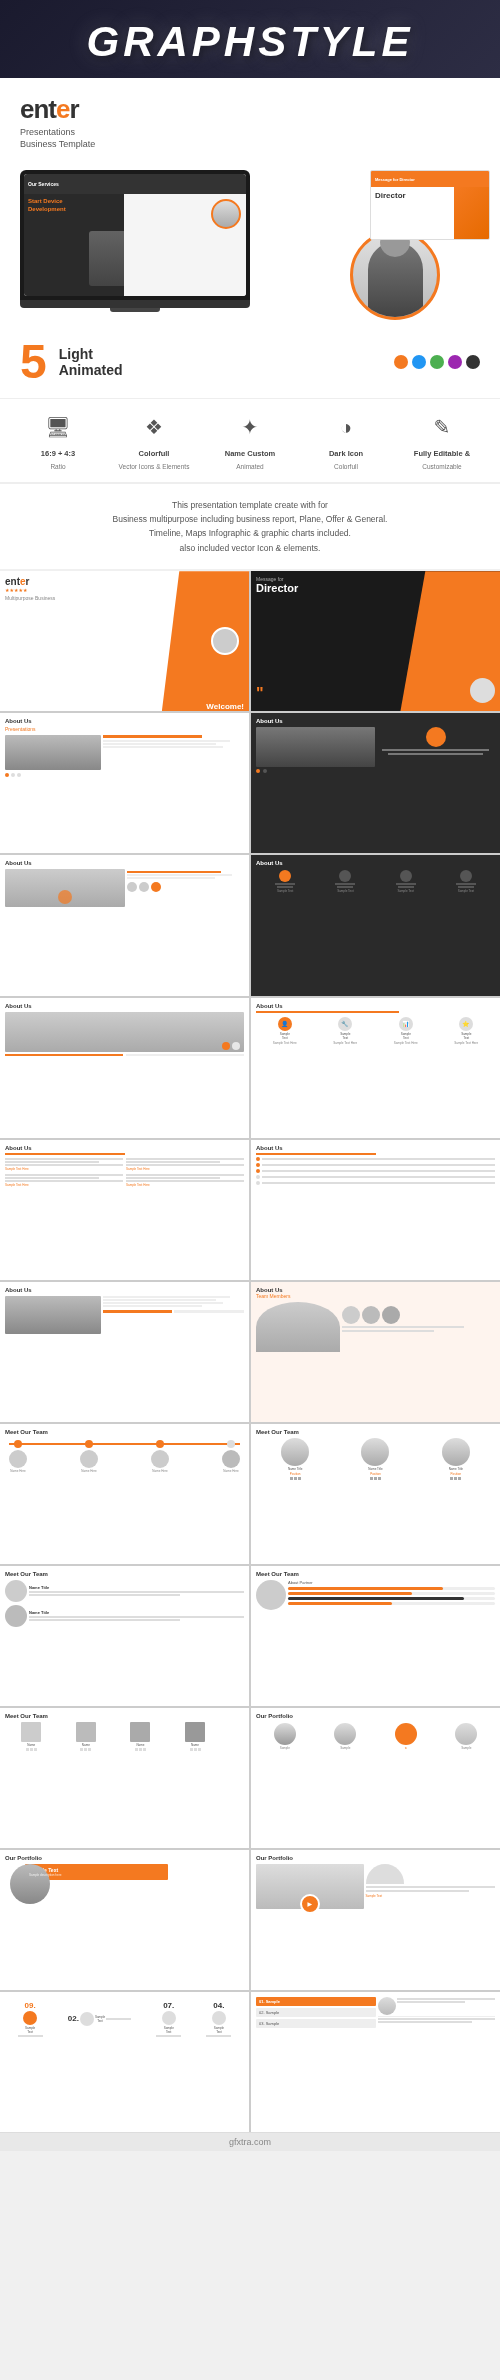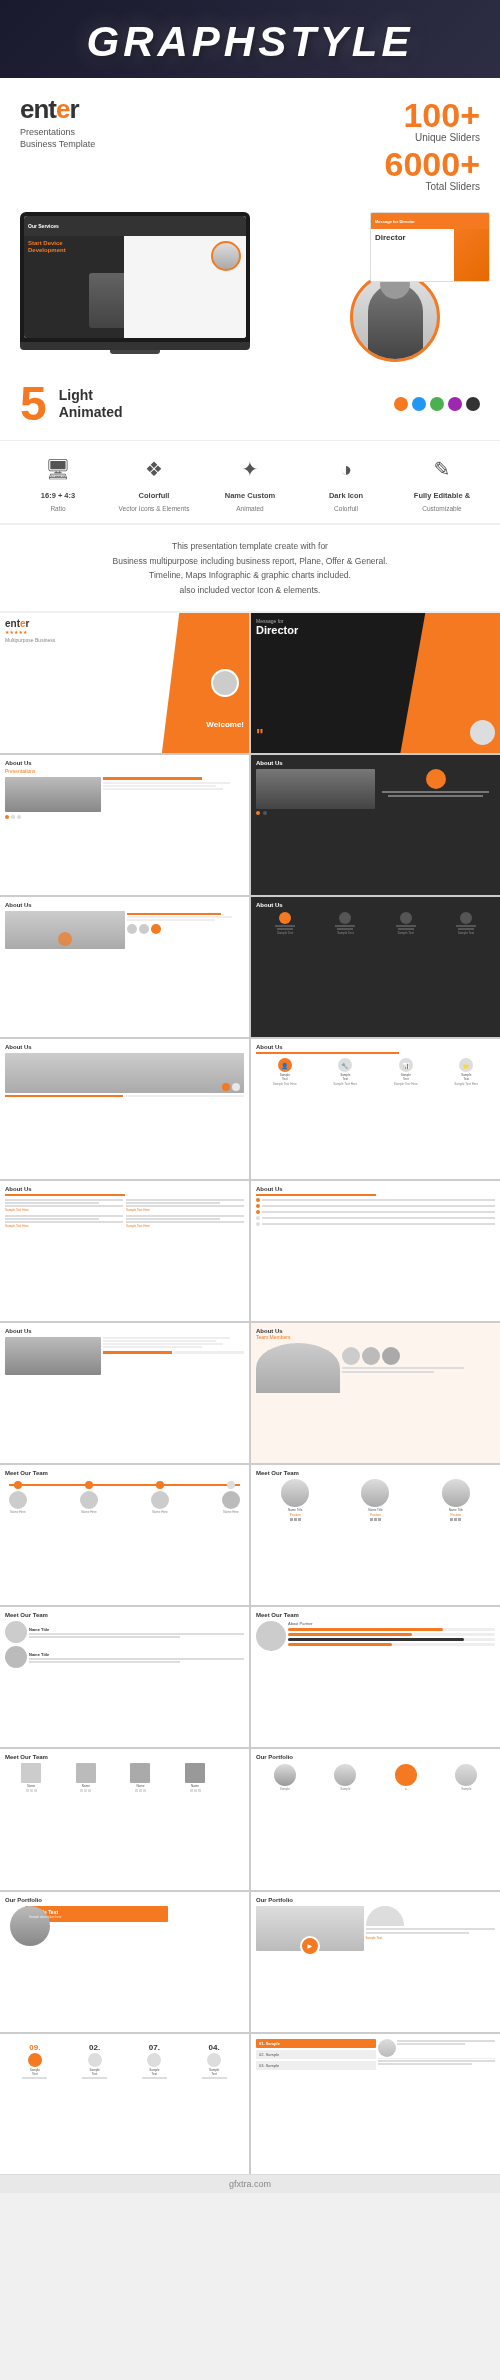--- a/index.html
+++ b/index.html
@@ -219,30 +219,20 @@
 <div class="section-brand">
   <div class="brand-left">
     <div class="brand-logo">
       ent<span>e</span>r
     </div>
     <div class="brand-subtitle">
       <span>Presentations</span><br>
       <span>Business Template</span>
     </div>
   </div>
-  <div class="brand-right">
-    <div class="stat-row">
-      <div class="stat-big">100+</div>
-      <div class="stat-label">Unique Sliders</div>
-    </div>
-    <div class="stat-row">
-      <div class="stat-big">6000+</div>
-      <div class="stat-label">Total Sliders</div>
-    </div>
-  </div>
 </div>
 
 <div class="preview-area" style="background:#fff; padding: 10px 20px 0; display:flex; align-items:flex-end; justify-content:center; position:relative; height:170px;">
 
   <div style="position:absolute; left:20px; top:10px; width:230px;">
     <div style="background:#1a1a1a; border-radius:6px 6px 0 0; padding:4px; overflow:hidden; height:130px; position:relative;">
 
       <div style="background:#fff; height:100%; border-radius:3px; overflow:hidden; position:relative;">
         <div style="background:#333; height:20px; display:flex; align-items:center; padding:0 4px;">
           <span style="font-size:5px; color:#fff; font-weight:700;">Our Services</span>
@@ -332,21 +322,21 @@
 </div>
 
 <div class="slides-grid">
 
   <div class="slide-card" style="background:#fff; padding:5px; position:relative;">
     <div style="font-size:10px; font-weight:900; color:#333;">ent<span style="color:#f47920;">e</span>r</div>
     <div style="font-size:5px; color:#f47920;">★★★★★</div>
     <div style="font-size:5px; color:#888; margin-top:2px;">Multipurpose Business</div>
     <div style="position:absolute; right:0; top:0; width:35%; height:100%; background:#f47920; clip-path:polygon(20% 0, 100% 0, 100% 100%, 0 100%);"></div>
     <div style="position:absolute; right:10px; top:50%; transform:translateY(-50%); width:28px; height:28px; border-radius:50%; background:#ccc; border:2px solid #fff;"></div>
-    <div style="font-size:8px; font-weight:900; color:#fff; position:absolute; right:5px; bottom:24px; z-index:1;">Welcome!</div>
+    <div style="font-size:8px; font-weight:900; color:#fff; position:absolute; right:5px; bottom:0; z-index:1;">Welcome!</div>
   </div>
 
   <div class="slide-card" style="background:#1a1a1a; padding:5px; position:relative; overflow:hidden;">
     <div style="position:absolute; right:0; top:0; width:40%; height:100%; background:#f47920; clip-path:polygon(25% 0, 100% 0, 100% 100%, 0 100%);"></div>
     <div style="font-size:5px; color:#aaa; z-index:1; position:relative;">Message for</div>
     <div style="font-size:11px; font-weight:900; color:#fff; z-index:1; position:relative;">Director</div>
     <div style="position:absolute; bottom:8px; left:5px; font-size:16px; color:#f47920; font-weight:900;">"</div>
     <div style="position:absolute; right:5px; bottom:8px; width:25px; height:25px; border-radius:50%; background:#ddd;"></div>
   </div>
 
@@ -782,21 +772,21 @@
   </div>
 
   <div class="slide-card" style="background:#fff; padding:5px; overflow:hidden;">
     <div style="display:flex; justify-content:space-around; margin-top:4px;">
       <div style="display:flex; flex-direction:column; align-items:center; gap:1px;">
         <div style="font-size:8px; font-weight:900; color:#f47920;">09.</div>
         <div style="width:14px; height:14px; border-radius:50%; background:#f47920;"></div>
         <div style="font-size:3px; color:#555; text-align:center;">Sample<br>Text</div>
         <div style="height:2px; background:#ddd; width:25px;"></div>
       </div>
-      <div style="display:flex; flex-direction:column; align-items:center; gap:1px;">
+      <div style="display:flex; flex-direction:row; align-items:center; gap:1px;">
         <div style="font-size:8px; font-weight:900; color:#333;">02.</div>
         <div style="width:14px; height:14px; border-radius:50%; background:#ddd;"></div>
         <div style="font-size:3px; color:#555; text-align:center;">Sample<br>Text</div>
         <div style="height:2px; background:#ddd; width:25px;"></div>
       </div>
       <div style="display:flex; flex-direction:column; align-items:center; gap:1px;">
         <div style="font-size:8px; font-weight:900; color:#333;">07.</div>
         <div style="width:14px; height:14px; border-radius:50%; background:#ddd;"></div>
         <div style="font-size:3px; color:#555; text-align:center;">Sample<br>Text</div>
         <div style="height:2px; background:#ddd; width:25px;"></div>

